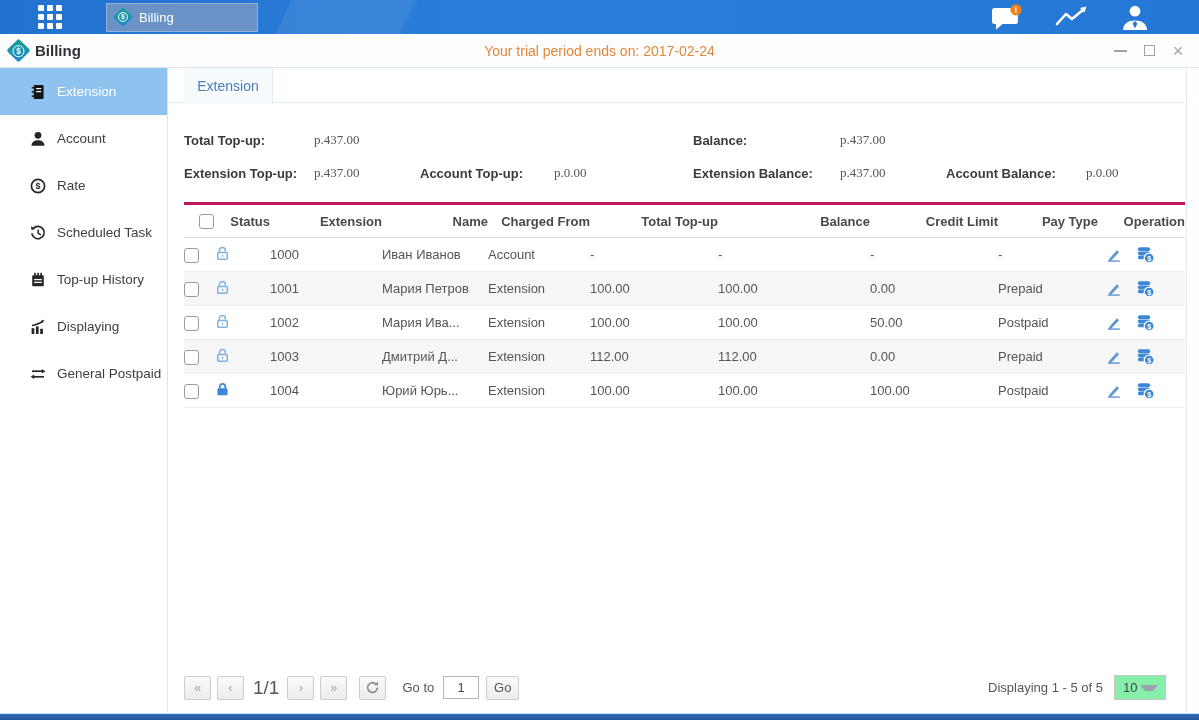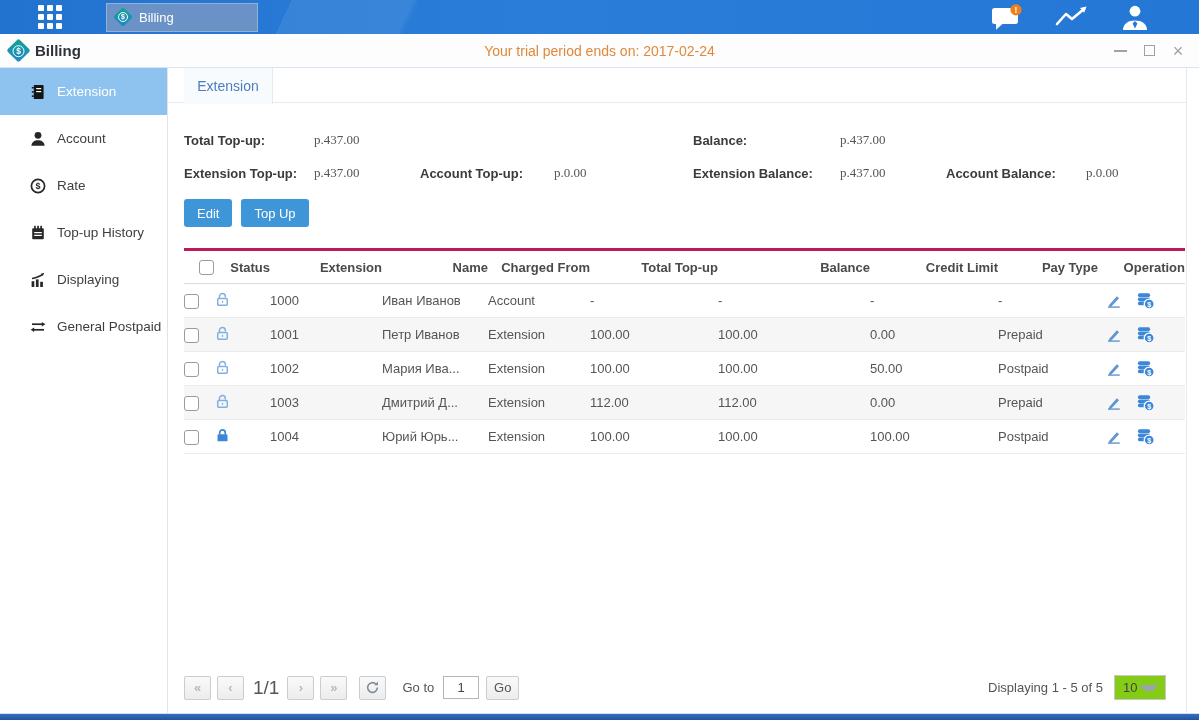--- a/index.html
+++ b/index.html
@@ -89,21 +89,21 @@
   .pgbtn { width:27px; height:24px; border:1px solid #ccc; border-radius:2px;
     background:linear-gradient(#fafafa,#ececec); color:#b8b8b8; font-size:13px; font-weight:bold;
     display:flex; align-items:center; justify-content:center; margin-right:6px; cursor:pointer; }
   .pageind { margin:0 8px 0 3px; color:#555; font-size:19px; }
   .goto-label { margin:0 9px 0 10px; }
   .goto-input { width:36px; height:23px; border:1px solid #b5b5b5; text-align:center;
     font-size:13px; font-family:inherit; color:#444; }
   .go-btn { width:33px; margin-left:7px; color:#555; font-weight:normal; }
   .spacer { flex:1; }
   .displaying { margin-right:11px; }
-  .pagesize { width:52px; height:25px; border:1px solid #c7c7c7; background:#84cc16;
+  .pagesize { width:52px; height:25px; border:1px solid #c7c7c7; background:#86efac;
     display:flex; align-items:center; cursor:pointer; }
   .pagesize span { padding-left:8px; color:#444; }
   .pagesize .tri { margin-left:auto; margin-right:7px; width:0; height:0;
     border-left:5px solid transparent; border-right:5px solid transparent; border-top:6px solid #9aa4ad; }
 
   
   .bottomstrip { height:7px; border-top:1px solid #cfe0ee;
     background:linear-gradient(180deg,#336fc0,#24539d); }
 </style>
 </head>
@@ -200,20 +200,30 @@
           <svg width="16" height="16" viewBox="0 0 16 16">
             <circle cx="8" cy="8" r="6.6" fill="none" stroke="currentColor" stroke-width="1.7"></circle>
             <text x="8" y="11.4" text-anchor="middle" font-size="9" font-weight="bold" fill="currentColor">$</text>
           </svg>
         </span>
         <span>Rate</span>
       </div>
       <div class="side-item">
         <span class="side-icon">
           <svg width="16" height="16" viewBox="0 0 16 16">
+            <path d="M3.4 3.3A6.2 6.2 0 1 1 1.8 8.4" fill="none" stroke="currentColor" stroke-width="1.7"></path>
+            <path d="M0.8 1.2l0.8 4 3.6-1.5z" fill="currentColor"></path>
+            <path d="M8.2 4.5V8.2l2.7 1.6" fill="none" stroke="currentColor" stroke-width="1.5"></path>
+          </svg>
+        </span>
+        <span>Scheduled Task</span>
+      </div>
+      <div class="side-item">
+        <span class="side-icon">
+          <svg width="16" height="16" viewBox="0 0 16 16">
             <rect x="2.2" y="3.2" width="11.6" height="11" rx="1" fill="currentColor"></rect>
             <rect x="4.1" y="0.8" width="1.7" height="3.6" fill="currentColor"></rect>
             <rect x="7.2" y="0.8" width="1.7" height="3.6" fill="currentColor"></rect>
             <rect x="10.3" y="0.8" width="1.7" height="3.6" fill="currentColor"></rect>
             <rect x="4.2" y="7" width="7.6" height="1.2" fill="#fff"></rect>
             <rect x="4.2" y="9.8" width="7.6" height="1.2" fill="#fff"></rect>
           </svg>
         </span>
         <span>Top-up History</span>
       </div>
@@ -263,24 +273,20 @@
         <span class="svalue">p.437.00</span>
         <span></span>
           <span></span>
         <span class="slabel">Extension Balance:</span>
         <span class="svalue">p.437.00</span>
         <span class="slabel">Account Balance:</span>
         <span class="svalue">p.0.00</span>
       </div>
     </div>
 
-    <div class="toolbar">
-      <button class="btn">Edit</button>
-      <button class="btn">Top Up</button>
-    </div>
 
     <div class="tablewrap">
       <table>
         <colgroup>
           <col style="width:30px">
             <col style="width:56px">
             <col style="width:112px">
           <col style="width:106px">
             <col style="width:102px">
             <col style="width:128px">
@@ -340,21 +346,21 @@
             <tr class="stripe">
               <td><span class="cbx"></span></td>
     <td><span class="lockwrap lock-open">
                   <svg width="17" height="17" viewBox="0 0 16 16">
                     <path d="M5.1 7.1V5.2a2.8 2.8 0 0 1 5.6 0v0.9" fill="none" stroke="currentColor" stroke-width="1.4"></path>
                     <rect x="3.5" y="7.1" width="9" height="6.3" rx="1" fill="none" stroke="currentColor" stroke-width="1.4"></rect>
                     <line x1="8" y1="9.3" x2="8" y2="11.2" stroke="currentColor" stroke-width="1.2"></line>
                   </svg>
                 </span></td>
     <td>1001</td>
-    <td>Петр Иванов</td>
+    <td>Мария Петров</td>
     <td>Extension</td>
     <td>100.00</td>
     <td>100.00</td>
     <td>0.00</td>
     <td>Prepaid</td>
     <td class="ops"><span class="op">
                   <svg width="17" height="17" viewBox="0 0 16 16">
                     <path d="M4.1 11.9 11.2 4.1l2 1.8-7.2 7.8-2.6.8z" fill="var(--op-icon-blue)"></path>
                     <line x1="2.8" y1="14.2" x2="13.9" y2="14.2" stroke="var(--op-icon-blue)" stroke-width="1.3"></line>
                   </svg>

